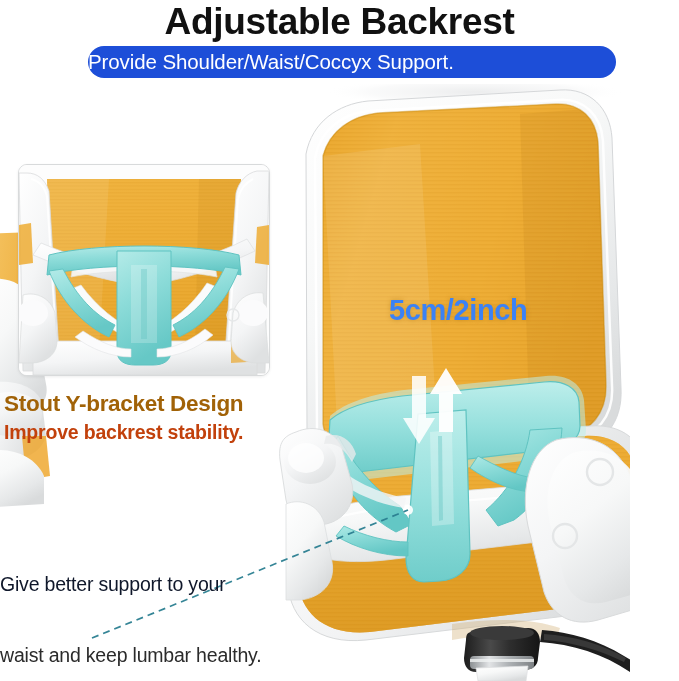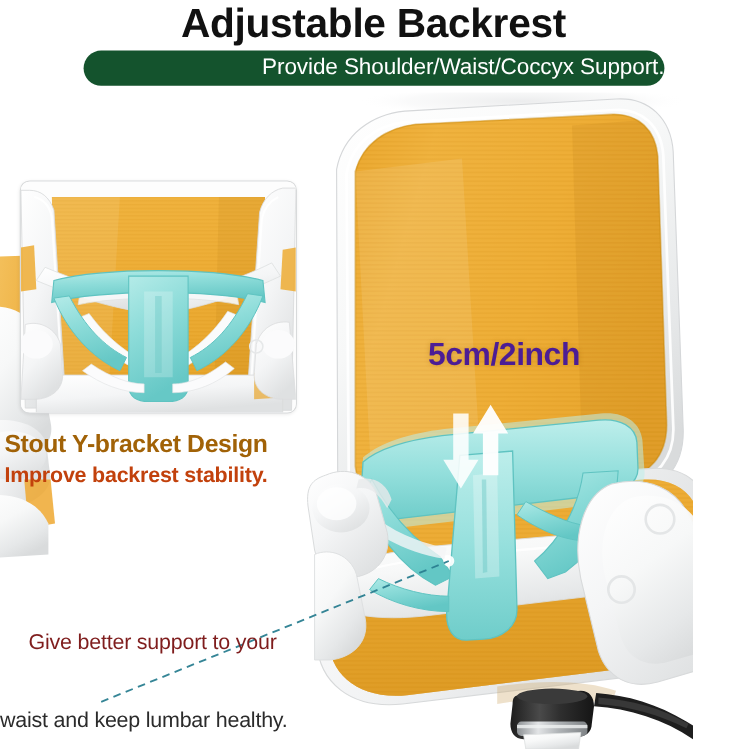--- a/index.html
+++ b/index.html
@@ -14,25 +14,25 @@
 
   
   .hdr-title{
     position:absolute; left:0; top:2px; width:679px;
     text-align:center;
     font-size:37px; font-weight:bold; color:#111111;
     letter-spacing:-0.3px; line-height:40px;
     white-space:nowrap;
   }
   .hdr-pill{
-    position:absolute; left:76px; top:46px;
+    position:absolute; left:88px; top:46px;
     width:528px; height:32px;
-    background:#14532d;
+    background:#1d4ed8;
     border-radius:17px;
-    display:flex; align-items:center; justify-content:flex-end;
+    display:flex; align-items:center; justify-content:flex-start;
   }
   .hdr-pill span{
     color:#ffffff; font-size:20.5px; font-weight:400;
     letter-spacing:-0.1px; white-space:nowrap;
     transform:translateY(-0.5px);
   }
 
   
   #chair{ position:absolute; left:0; top:84px; width:679px; height:597px; }
 
@@ -66,34 +66,34 @@
     width:253px; height:20px;
     background:#3c93a6; border-radius:11px;
   }
   .cap2-h{
     position:relative;
     font-size:26.5px; font-weight:bold; color:#0d0d0d;
     letter-spacing:-0.5px; white-space:nowrap; z-index:2;
     padding-left:2px;
   }
   .cap2-s1{
-    position:absolute; left:26px; top:573px;
-    font-size:19.5px; font-weight:400; color:#7f1d1d;
+    position:absolute; left:0; top:573px;
+    font-size:19.5px; font-weight:400; color:#0f172a;
     letter-spacing:-0.2px; white-space:nowrap;
   }
   .cap2-s2{
     position:absolute; left:0px; top:596px;
     font-size:19.5px; font-weight:400; color:#2b2b2b;
     letter-spacing:-0.2px; white-space:nowrap;margin-top:48px;
   }
 
   
   .dim-label{
-    position:absolute; left:389px; top:307px;
-    font-size:29px; font-weight:bold; color:#4c1d95;
+    position:absolute; left:389px; top:294px;
+    font-size:29px; font-weight:bold; color:#3b82f6;
     letter-spacing:-0.4px; white-space:nowrap;
     text-shadow:0 0 5px rgba(170,110,10,.45);
   }
   
   #leader{ position:absolute; left:0; top:0; width:679px; height:681px; pointer-events:none; }
 </style>
 </head>
 <body>
 
 <div id="stage">

